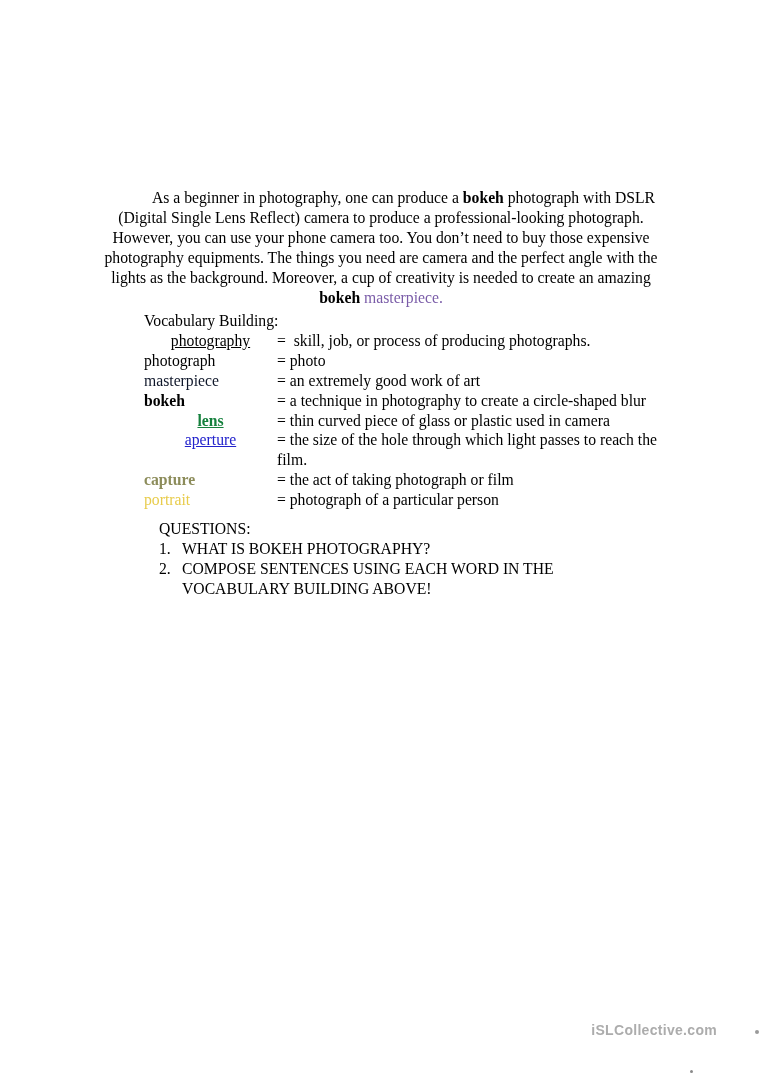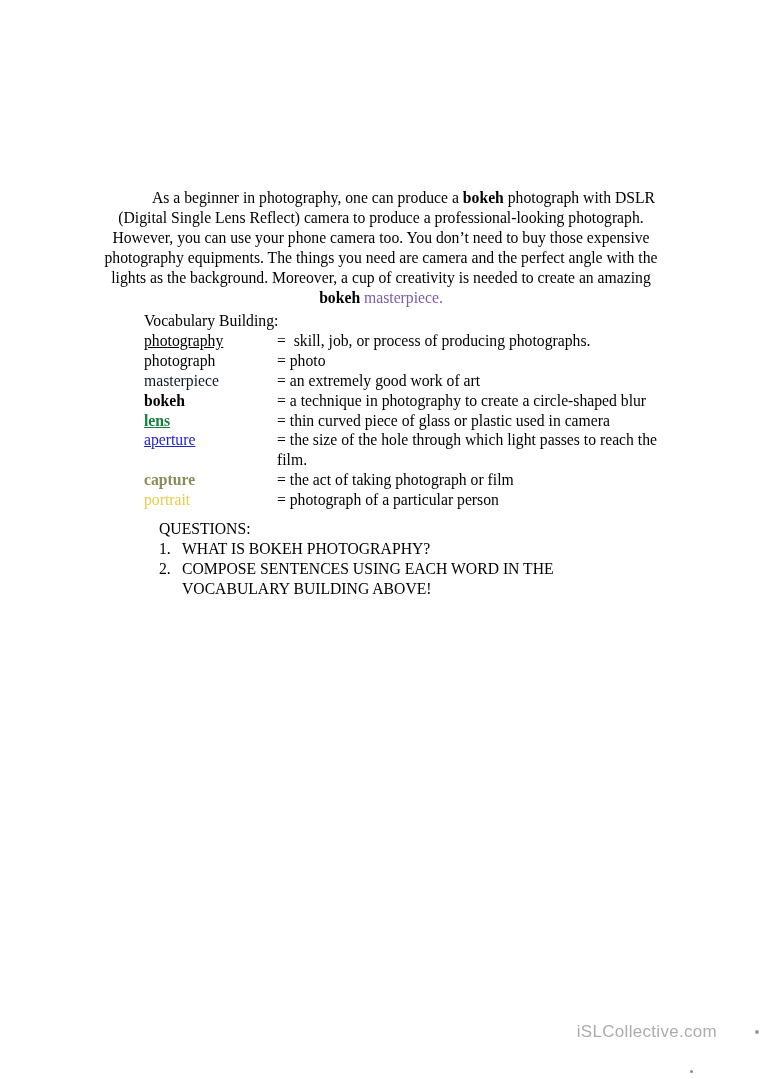--- a/index.html
+++ b/index.html
@@ -16,21 +16,21 @@
   .paragraph {
     position: absolute;
     top: 172px;
     left: 90px;
     width: 582px;
     line-height: 20px;
     text-indent: 45px;
     text-align: center;
   }
   .b { font-weight: bold; }
-  .u { text-decoration: underline; }
+  .u { text-decoration: underline; text-align: center; }
   .vocab {
     position: absolute;
     top: 311px;
     left: 144px;
     width: 545px;
     line-height: 19.9px;
   }
   .vrow { display: flex; }
   .term { flex: 0 0 133px; width: 133px; }
   .def { white-space: pre-wrap; }
@@ -43,22 +43,22 @@
     margin-left: 24px;
   }
   .qrow { display: flex; }
   .qnum { flex: 0 0 23px; width: 23px; }
   .qtext { width: 482px; }
   .watermark {
     position: absolute;
     top: 1022px;
     right: 46px;
     font-family: "Liberation Sans", sans-serif;
-    font-weight: normal;
-    font-size: 17px;
+    font-weight: bold;
+    font-size: 14px;
     letter-spacing: 0.3px;
   }
   .dot-a {
     position: absolute;
     left: 755px;
     top: 1030px;
     width: 4px;
     height: 4px;
     border-radius: 50%;
     background: #9a9a9a;

